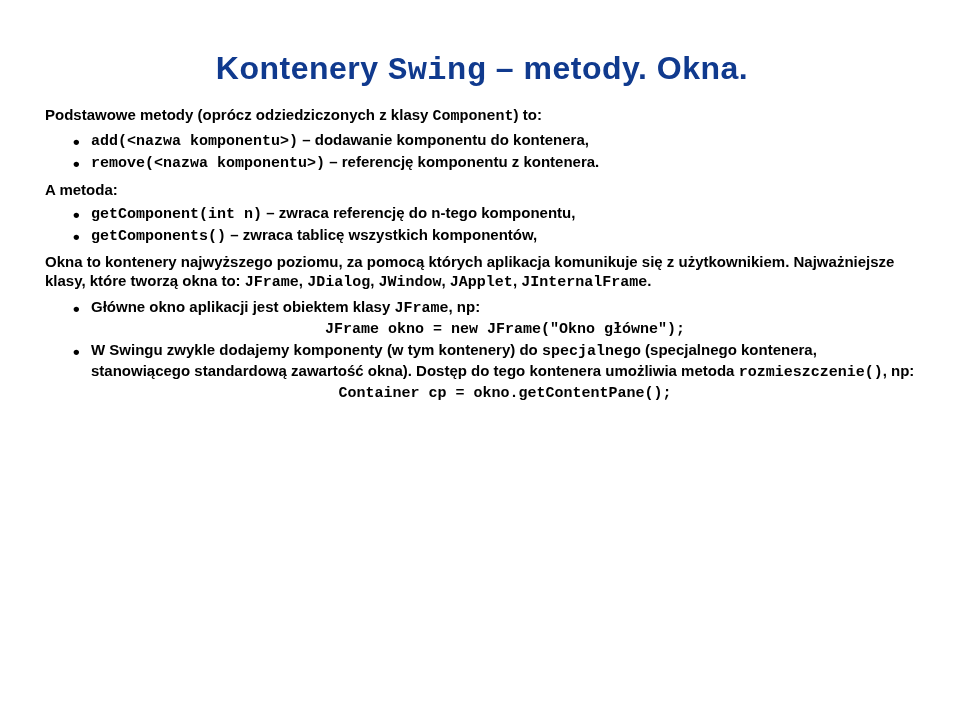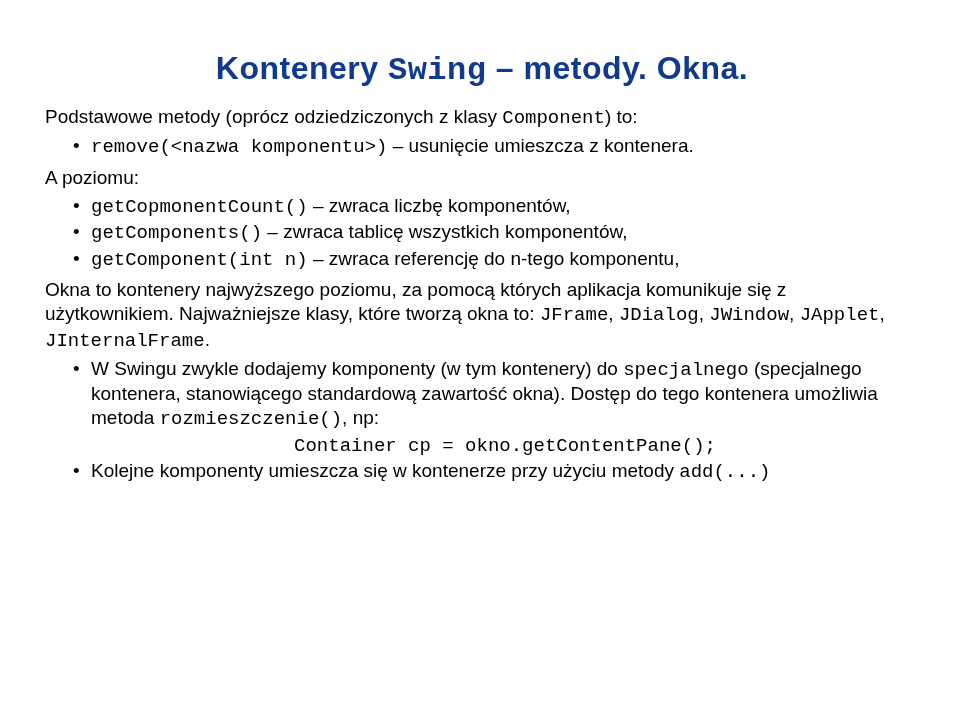--- a/index.html
+++ b/index.html
@@ -26,22 +26,23 @@
     font-weight: bold;
     color: #103a8e;
     margin: 0 0 16px 0;
     letter-spacing: 0.5px;
   }
   .title .code {
     font-family: "Courier New", Courier, monospace;
     font-weight: bold;
   }
   .body {
-    font-size: 19px;
+    font-size: 15px;
     line-height: 1.28;
+    font-weight: bold;
   }
   .body p {
     margin: 0 0 4px 0;
   }
   .code {
     font-family: "Courier New", Courier, monospace;
   }
   ul.bullets {
     list-style: none;
     margin: 2px 0 6px 0;
@@ -89,48 +90,49 @@
   </h1>
 
   <div class="body">
 
     <p>
       <span>Podstawowe metody (oprócz odziedziczonych z klasy </span><span class="code">Component</span><span>) to:</span>
     </p>
 
     <ul class="bullets">
       <li>
-        <span class="code">remove(&lt;nazwa komponentu&gt;)</span><span> – usunięcie umieszcza z kontenera.</span>
+        <span class="code">add(&lt;nazwa komponentu&gt;)</span><span> – dodawanie komponentu do kontenera,</span>
+      </li>
+      <li>
+        <span class="code">remove(&lt;nazwa komponentu&gt;)</span><span> – referencję komponentu z kontenera.</span>
       </li>
     </ul>
 
-    <p>A poziomu:</p>
+    <p>A metoda:</p>
 
     <ul class="bullets">
       <li>
-        <span class="code">getCopmonentCount()</span><span> – zwraca liczbę komponentów,</span>
+        <span class="code">getComponent(int n)</span><span> – zwraca referencję do n-tego komponentu,</span>
       </li>
       <li>
         <span class="code">getComponents()</span><span> – zwraca tablicę wszystkich komponentów,</span>
-      </li>
-      <li>
-        <span class="code">getComponent(int n)</span><span> – zwraca referencję do n-tego komponentu,</span>
       </li>
     </ul>
 
     <p class="para">
       <span>Okna to kontenery najwyższego poziomu, za pomocą których aplikacja komunikuje się z użytkownikiem. Najważniejsze klasy, które tworzą okna to: </span><span class="code">JFrame</span><span>, </span><span class="code">JDialog</span><span>, </span><span class="code">JWindow</span><span>, </span><span class="code">JApplet</span><span>, </span><span class="code">JInternalFrame</span><span>.</span>
     </p>
 
     <ul class="bullets">
       <li>
+        <span>Główne okno aplikacji jest obiektem klasy </span><span class="code">JFrame</span><span>, np:</span>
+        <div class="center-line code" style="margin-top:2px;">JFrame okno = new JFrame("Okno główne");</div>
+      </li>
+      <li>
         <span>W Swingu zwykle dodajemy komponenty (w tym kontenery) do </span><span class="code">specjalnego</span><span> (specjalnego kontenera, stanowiącego standardową zawartość okna). Dostęp do tego kontenera umożliwia metoda </span><span class="code">rozmieszczenie()</span><span>, np:</span>
         <div class="center-line code" style="margin-top:2px;">Container cp = okno.getContentPane();</div>
-      </li>
-      <li>
-        <span>Kolejne komponenty umieszcza się w kontenerze przy użyciu metody </span><span class="code">add(...)</span>
       </li>
     </ul>
 
   </div>
 
   <div class="footer">20</div>
 </div>
 
 </body></html>

